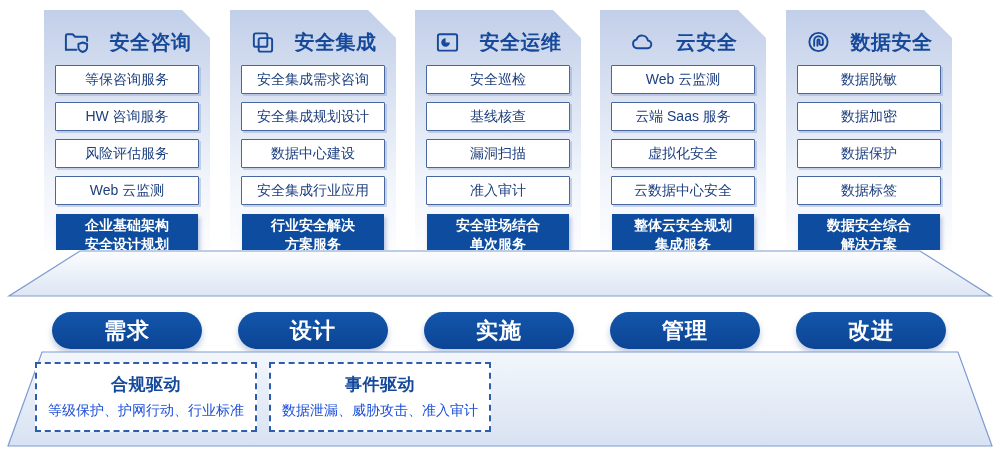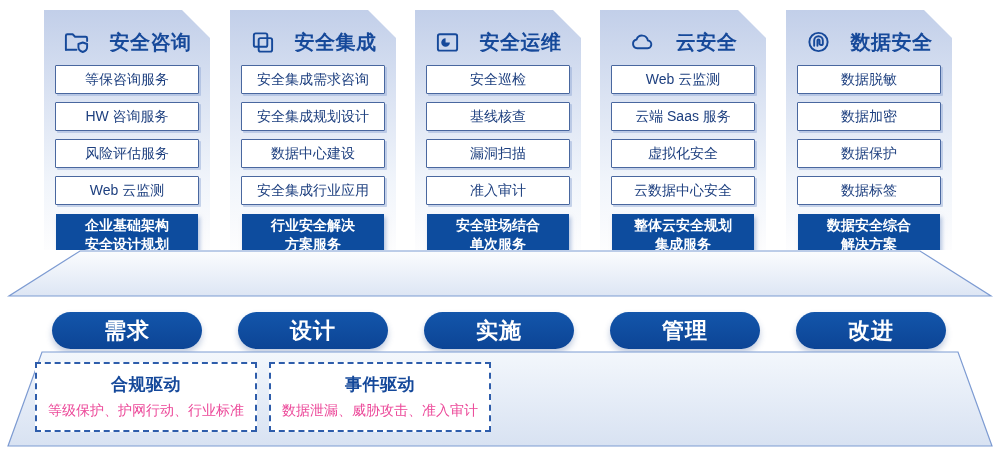--- a/index.html
+++ b/index.html
@@ -44,21 +44,21 @@
     display:flex;align-items:center;justify-content:center;
     box-shadow:0 4px 6px rgba(30,70,140,.28);
   }
   
   .platform-svg{position:absolute;left:0;top:350px;width:1000px;height:100px;}
   .driver{
     position:absolute;top:362px;width:222px;height:70px;background:#ffffff;
     border:2px dashed #2e5dab;box-sizing:border-box;text-align:center;padding-top:9px;
   }
   .driver-title{font-size:17px;font-weight:bold;color:#14489a;letter-spacing:.5px;}
-  .driver-desc{font-size:14px;color:#ec4899;margin-top:6px;white-space:nowrap;}
+  .driver-desc{font-size:14px;color:#1d4ed8;margin-top:6px;white-space:nowrap;}
   .ic{stroke:#16499a;fill:none;stroke-width:2;stroke-linejoin:round;stroke-linecap:round;}
 </style>
 </head>
 <body>
 
 <div class="stage">
 
   <div class="card" style="left:44px">
     <div class="card-head">
       <svg width="27" height="24" viewBox="0 0 28 24">

